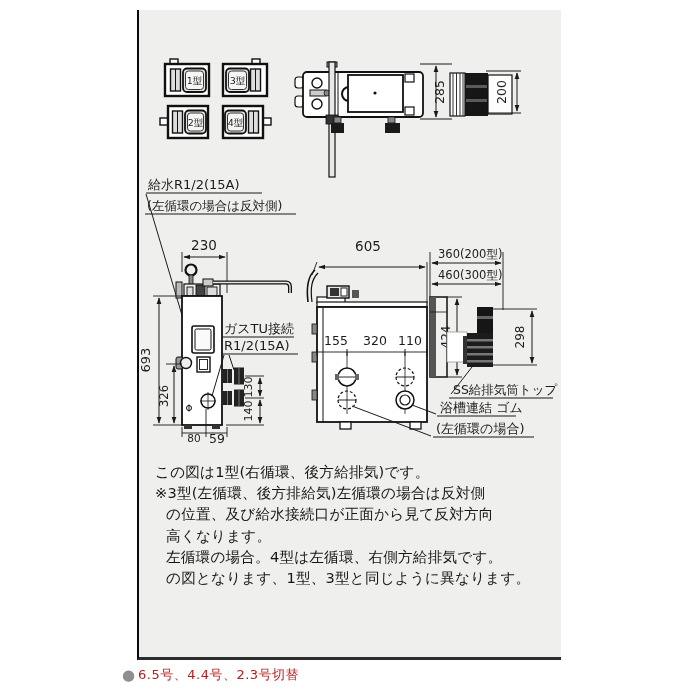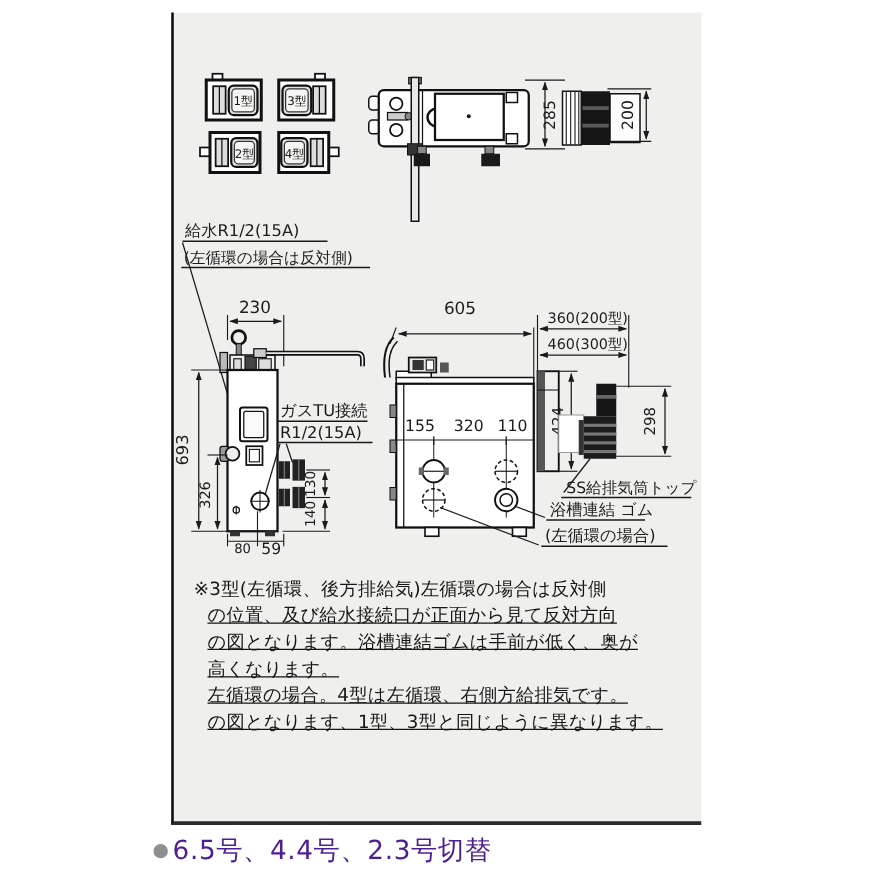--- a/index.html
+++ b/index.html
@@ -4,24 +4,24 @@
 <style>
   html,body{margin:0;padding:0;}
   .page{position:relative;width:700px;height:700px;background:#ffffff;overflow:hidden;
         font-family:"DejaVu Sans","Liberation Sans",sans-serif;}
   .panel{position:absolute;left:137px;top:10px;width:424px;height:650px;
          background:#efefed;border-left:2px solid #0a0a0a;border-bottom:3px solid #2c2c2c;box-sizing:border-box;}
   svg.drawing{position:absolute;left:0;top:0;width:700px;height:700px;}
   svg text{fill:#1c1c1c;font-family:"DejaVu Sans","Liberation Sans",sans-serif;}
   .note{position:absolute;left:155px;top:461px;width:402px;color:#161616;
         font-size:14.6px;line-height:21.2px;letter-spacing:0.2px;white-space:nowrap;}
-  .note .ind{padding-left:11px;text-decoration:underline;}
+  .note .ind{padding-left:11px;}
   .footer{position:absolute;left:122px;top:666px;display:flex;align-items:center;gap:3px;}
   .footer .bullet{color:#8f8f8f;font-size:15px;line-height:1;}
-  .footer .ftext{color:#4c1d95;font-size:21px;letter-spacing:0.5px;}
+  .footer .ftext{color:#b91c1c;font-size:13px;letter-spacing:0.5px;}
 </style>
 </head>
 <body>
 
 <div class="page">
   <div class="panel"></div>
 
   <svg class="drawing" viewBox="0 0 700 700">
     <defs>
       <marker id="arr" viewBox="0 0 10 10" refX="9" refY="5" markerWidth="7" markerHeight="7" orient="auto-start-reverse">
@@ -280,23 +280,23 @@
       <text x="453" y="394" font-size="12.5">SS給排気筒トップ</text>
       <line x1="449" y1="398" x2="553" y2="398" stroke="#1a1a1a" stroke-width="1.1"></line>
       <text x="440" y="412" font-size="13">浴槽連結 ゴム</text>
       <line x1="437" y1="416" x2="516" y2="416" stroke="#1a1a1a" stroke-width="1.1"></line>
       <text x="436" y="433" font-size="13">(左循環の場合)</text>
       <line x1="433" y1="437" x2="534" y2="437" stroke="#1a1a1a" stroke-width="1.1"></line>
     </g>
   </svg>
 
   <div class="note">
+    <div>この図は1型(右循環、後方給排気)です。</div>
     <div>※3型(左循環、後方排給気)左循環の場合は反対側</div>
     <div class="ind">の位置、及び給水接続口が正面から見て反対方向</div>
-    <div class="ind">の図となります。浴槽連結ゴムは手前が低く、奥が</div>
     <div class="ind">高くなります。</div>
     <div class="ind">左循環の場合。4型は左循環、右側方給排気です。</div>
     <div class="ind">の図となります、1型、3型と同じように異なります。</div>
   </div>
 
   <div class="footer">
     <span class="bullet">●</span>
     <span class="ftext">6.5号、4.4号、2.3号切替</span>
   </div>
 </div>

